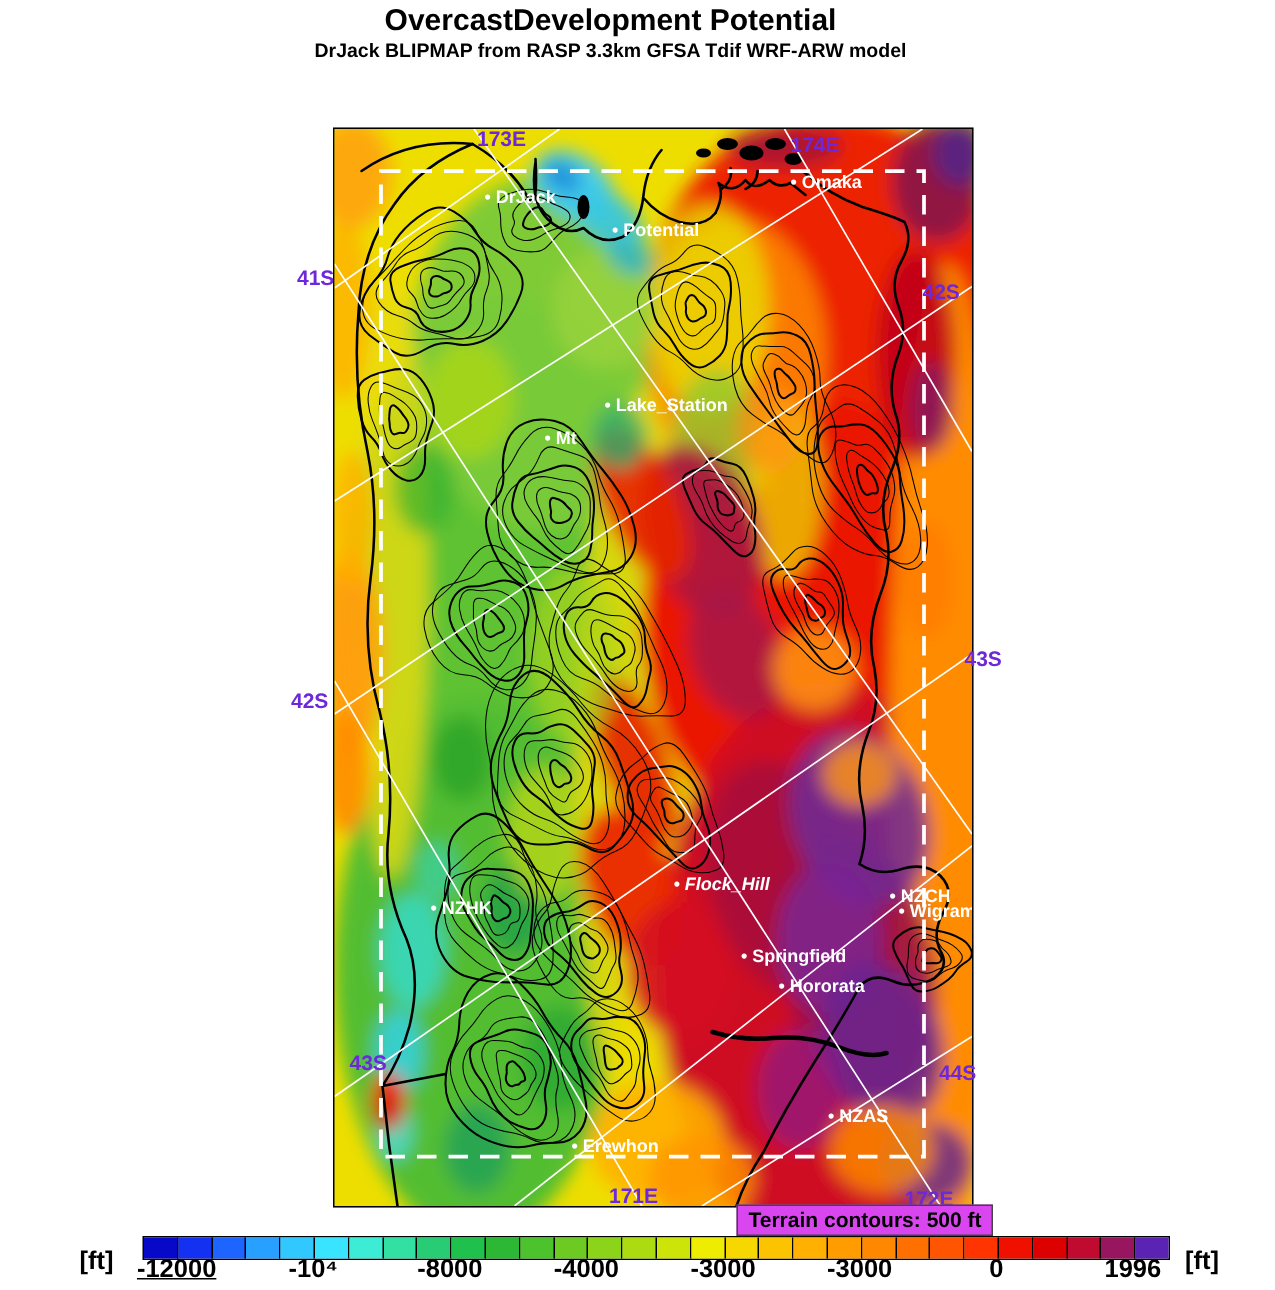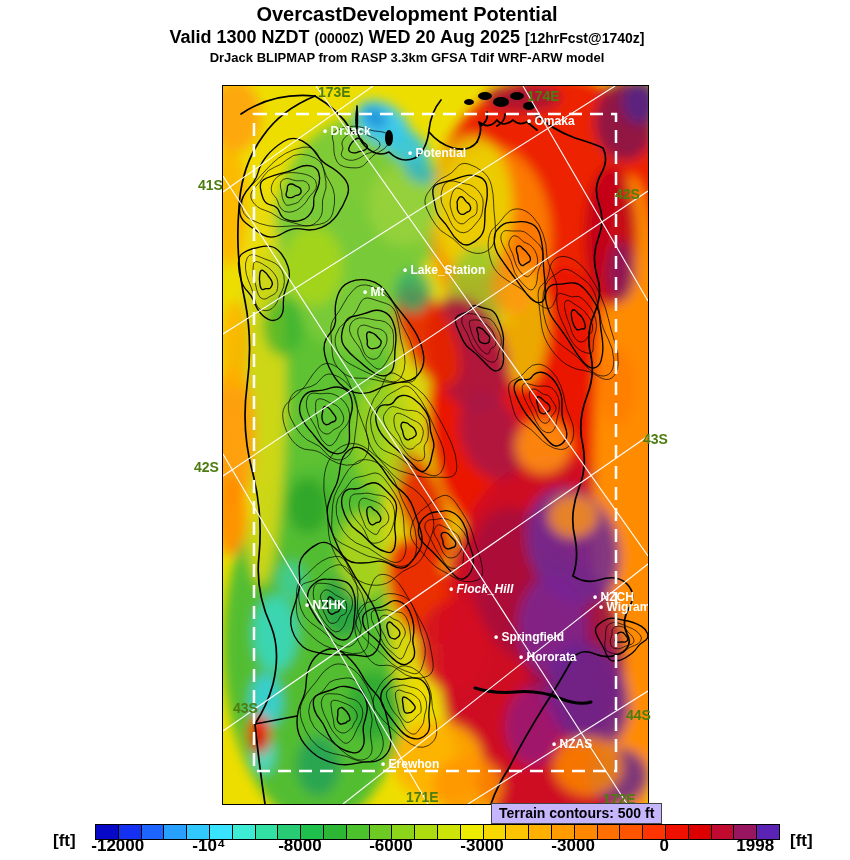--- a/index.html
+++ b/index.html
@@ -9,44 +9,38 @@
   #header{position:absolute;left:0;top:2px;width:814px;text-align:center;color:#000;}
   #title{font-size:20px;font-weight:bold;line-height:24px;}
   #validline{font-size:18px;font-weight:bold;line-height:23px;}
   #validline .small{font-size:14px;}
   #modelline{font-size:13px;font-weight:bold;line-height:16px;}
   
   #map-panel{position:absolute;left:222px;top:85px;width:425px;height:718px;border:1px solid #000;
     overflow:hidden;background:#eede00;}
   #map-svg{position:absolute;left:0;top:0;}
   .site{position:absolute;color:#fff;font-weight:bold;font-size:12px;white-space:nowrap;z-index:6;}
-  .gridlab{position:absolute;color:#4d7c0f;font-weight:bold;font-size:14px;white-space:nowrap;z-index:7;}
-  #terrain-note{position:absolute;left:491px;top:803px;background:#c4b5fd;border:1px solid #444;
+  .gridlab{position:absolute;color:#6d28d9;font-weight:bold;font-size:14px;white-space:nowrap;z-index:7;}
+  #terrain-note{position:absolute;left:491px;top:803px;background:#d946ef;border:1px solid #444;
     font-size:14px;font-weight:bold;padding:1px 7px 2px 7px;z-index:9;color:#000;}
   
   #colorbar{position:absolute;left:95px;top:824px;width:683px;height:14px;display:flex;
     border:1px solid #000;z-index:5;}
   .cseg{flex:1 1 auto;border-right:1px solid #000;}
   .cseg:last-child{border-right:none;}
   .ctick{position:absolute;top:836px;transform:translateX(-50%);font-size:17px;font-weight:bold;color:#000;}
   .cunit{position:absolute;top:831px;font-size:17px;font-weight:bold;color:#000;}
 </style>
 </head>
 <body>
 
 <div id="page">
 
   <div id="header">
     <div id="title">OvercastDevelopment Potential</div>
-    <div id="validline">
-      <span>Valid 1300 NZDT</span>
-      <span class="small">(0000Z)</span>
-      <span>WED 20 Aug 2025</span>
-      <span class="small">[12hrFcst@1740z]</span>
-    </div>
     <div id="modelline">DrJack BLIPMAP from RASP 3.3km GFSA Tdif WRF-ARW model</div>
   </div>
 
   <div id="map-panel">
     <svg id="map-svg" width="425" height="718" viewBox="0 0 425 718">
         <defs>
           <filter id="bl" x="-40%" y="-40%" width="180%" height="180%">
             <feGaussianBlur stdDeviation="6"></feGaussianBlur>
           </filter>
           <clipPath id="clip">
@@ -248,21 +242,21 @@
           <line x1="120" y1="718" x2="425" y2="478"></line>
         </g>
         <rect x="31" y="28" width="362" height="657" fill="none" stroke="#fff" stroke-width="2.5" stroke-dasharray="13 8"></rect>
       </svg>
     <div id="sites">
         <div class="site" style="left: 100px; top: 38px;">• DrJack</div>
         <div class="site" style="left: 185px; top: 60px;">• Potential</div>
         <div class="site" style="left: 304px; top: 28px;">• Omaka</div>
         <div class="site" style="left: 180px; top: 177px;">• Lake_Station</div>
         <div class="site" style="left: 140px; top: 199px;">• Mt</div>
-        <div class="site" style="left: 82px; top: 512px;">• NZHK</div>
+        <div class="site" style="left: 64px; top: 512px;">• NZHK</div>
         <div class="site" style="left: 226px; top: 496px; font-style: italic;">• Flock_Hill</div>
         <div class="site" style="left: 370px; top: 504px;">• NZCH</div>
         <div class="site" style="left: 376px; top: 514px;">• Wigram</div>
         <div class="site" style="left: 271px; top: 544px;">• Springfield</div>
         <div class="site" style="left: 296px; top: 564px;">• Hororata</div>
         <div class="site" style="left: 329px; top: 651px;">• NZAS</div>
         <div class="site" style="left: 158px; top: 671px;">• Erewhon</div>
       </div>
   </div>
 
@@ -307,25 +301,25 @@
       <div class="cseg" style="background: rgb(255, 112, 0);"></div>
       <div class="cseg" style="background: rgb(255, 84, 0);"></div>
       <div class="cseg" style="background: rgb(255, 52, 0);"></div>
       <div class="cseg" style="background: rgb(240, 16, 0);"></div>
       <div class="cseg" style="background: rgb(220, 0, 0);"></div>
       <div class="cseg" style="background: rgb(192, 10, 48);"></div>
       <div class="cseg" style="background: rgb(152, 22, 96);"></div>
       <div class="cseg" style="background: rgb(90, 35, 180);"></div>
     </div>
   <div id="cbticks">
-      <div class="ctick" style="left: 117.767px;">-12000</div>
+      <div class="ctick" style="left: 117.767px; text-decoration: underline;">-12000</div>
       <div class="ctick" style="left: 208.833px;">-10⁴</div>
       <div class="ctick" style="left: 299.9px;">-8000</div>
-      <div class="ctick" style="left: 390.967px;">-6000</div>
+      <div class="ctick" style="left: 390.967px;">-4000</div>
       <div class="ctick" style="left: 482.033px;">-3000</div>
       <div class="ctick" style="left: 573.1px;">-3000</div>
       <div class="ctick" style="left: 664.167px;">0</div>
-      <div class="ctick" style="left: 755.233px;">1998</div>
+      <div class="ctick" style="left: 755.233px;">1996</div>
       <div class="cunit" style="left: 53px;">[ft]</div>
       <div class="cunit" style="left: 790px;">[ft]</div>
     </div>
 
 </div>
 
 </body></html>

